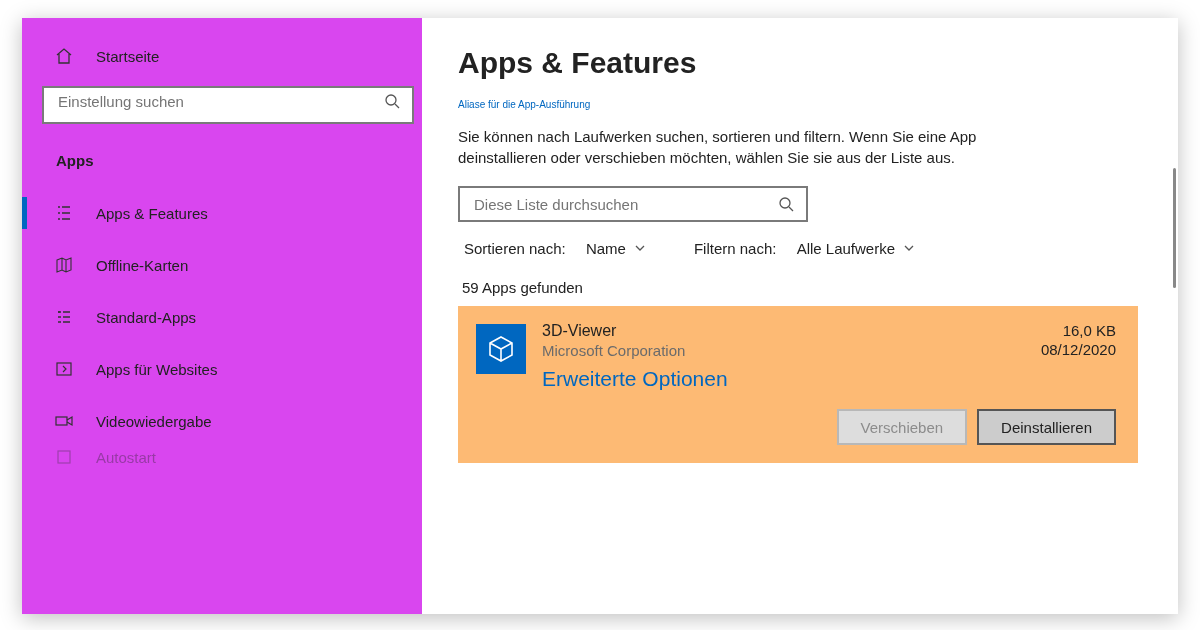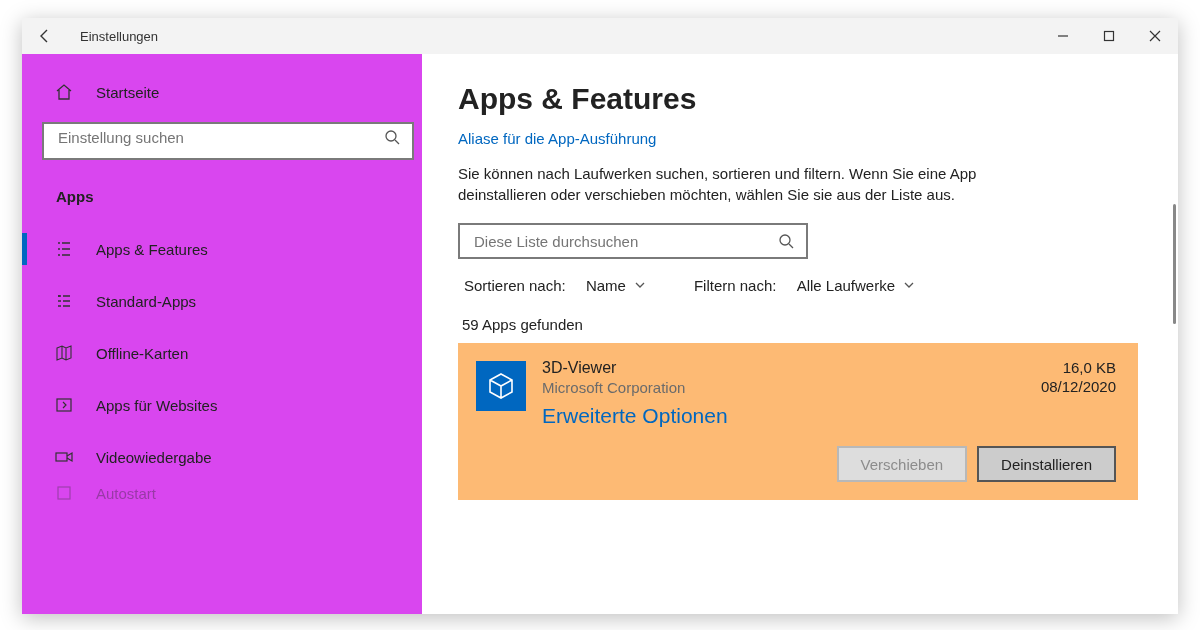--- a/index.html
+++ b/index.html
@@ -103,21 +103,21 @@
     flex: 1;
     padding: 28px 40px 0 36px;
     position: relative;
     overflow: hidden;
   }
   .main h1 {
     font-size: 30px; font-weight: 600; color: #222;
     margin-bottom: 14px;
   }
   .link {
-    color: #0067c0; font-size: 15px;
+    color: #0067c0; font-size: 10px;
     cursor: pointer;
     display: inline-block;
     margin-bottom: 16px;
   }
   .desc {
     font-size: 15px; color: #222;
     line-height: 1.4;
     max-width: 590px;
     margin-bottom: 18px;
   }
@@ -193,44 +193,20 @@
     width: 3px; height: 120px;
     background: #888;
     border-radius: 2px;
   }
 </style>
 </head>
 <body>
 
 <div class="window">
 
-  <div class="titlebar">
-    <div class="back">
-      <svg width="16" height="16" viewBox="0 0 16 16">
-          <path d="M10 2 L4 8 L10 14" stroke="#333" stroke-width="1.4" fill="none"></path>
-        </svg>
-    </div>
-    <div class="title">Einstellungen</div>
-    <div class="spacer"></div>
-    <div class="winbtn">
-      <svg width="12" height="12">
-          <line x1="1" y1="6" x2="11" y2="6" stroke="#333" stroke-width="1.2"></line>
-        </svg>
-    </div>
-    <div class="winbtn">
-      <svg width="12" height="12">
-          <rect x="1.5" y="1.5" width="9" height="9" stroke="#333" stroke-width="1.2" fill="none"></rect>
-        </svg>
-    </div>
-    <div class="winbtn">
-      <svg width="12" height="12">
-          <path d="M1 1 L11 11 M11 1 L1 11" stroke="#333" stroke-width="1.2"></path>
-        </svg>
-    </div>
-  </div>
 
   <div class="body">
 
     <div class="sidebar">
       <div class="home-row">
         <span class="icon-slot">
           <svg width="18" height="18" viewBox="0 0 18 18">
               <path d="M2 8 L9 2 L16 8 M4 7 V16 H14 V7" stroke="#333" stroke-width="1.3" fill="none"></path>
             </svg>
         </span>
@@ -256,33 +232,33 @@
           <span class="icon-slot">
             <svg width="18" height="18" viewBox="0 0 18 18">
                 <path d="M3 3h2M3 9h2M3 15h2 M7 3h8M7 9h8M7 15h8" stroke="#333" stroke-width="1.5"></path>
               </svg>
           </span>
           <span class="label">Apps &amp; Features</span>
         </div>
         <div class="nav-item">
           <span class="icon-slot">
             <svg width="18" height="18" viewBox="0 0 18 18">
+                <path d="M2 4 L7 2 L11 4 L16 2 V14 L11 16 L7 14 L2 16 Z M7 2 V14 M11 4 V16" stroke="#333" stroke-width="1.1" fill="none"></path>
+              </svg>
+          </span>
+          <span class="label">Offline-Karten</span>
+        </div>
+        <div class="nav-item">
+          <span class="icon-slot">
+            <svg width="18" height="18" viewBox="0 0 18 18">
                 <path d="M3 4h3M3 9h3M3 14h3 M8 4h7M8 9h7M8 14h7" stroke="#333" stroke-width="1.3"></path>
                 <circle cx="4" cy="4" r="1" fill="#333"></circle>
               </svg>
           </span>
           <span class="label">Standard-Apps</span>
-        </div>
-        <div class="nav-item">
-          <span class="icon-slot">
-            <svg width="18" height="18" viewBox="0 0 18 18">
-                <path d="M2 4 L7 2 L11 4 L16 2 V14 L11 16 L7 14 L2 16 Z M7 2 V14 M11 4 V16" stroke="#333" stroke-width="1.1" fill="none"></path>
-              </svg>
-          </span>
-          <span class="label">Offline-Karten</span>
         </div>
         <div class="nav-item">
           <span class="icon-slot">
             <svg width="18" height="18" viewBox="0 0 18 18">
                 <rect x="2" y="3" width="14" height="12" stroke="#333" stroke-width="1.2" fill="none"></rect>
                 <path d="M8 6 L11 9 L8 12" stroke="#333" stroke-width="1.2" fill="none"></path>
               </svg>
           </span>
           <span class="label">Apps für Websites</span>
         </div>

